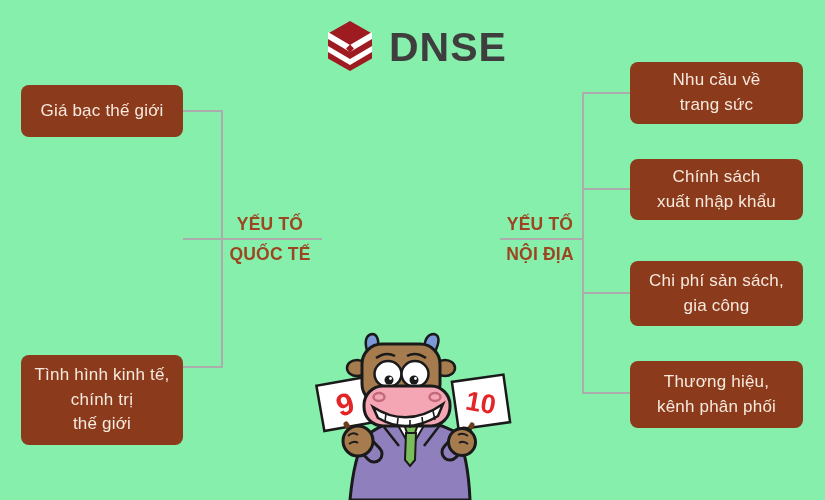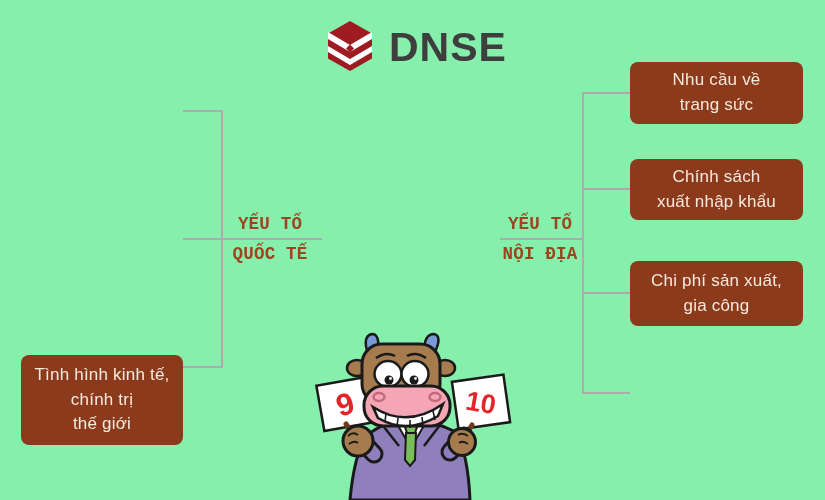--- a/index.html
+++ b/index.html
@@ -13,21 +13,21 @@
   
   .fbox{
     position:absolute;background:#8B3A1C;color:#F7E9DD;
     display:flex;align-items:center;justify-content:center;text-align:center;
     font-size:17px;line-height:1.45;white-space:pre-line;border-radius:8px;
     letter-spacing:0.2px;
   }
   
   .glabel{
     position:absolute;color:#9C4520;font-weight:700;font-size:17.5px;
-    text-align:center;white-space:pre-line;line-height:30px;letter-spacing:0.2px;font-family:Liberation Mono, monospace;
+    text-align:center;white-space:pre-line;line-height:30px;letter-spacing:0.2px;
   }
   
   #center-circle{
     position:absolute;left:320px;top:152px;width:182px;height:182px;
     border-radius:50%;background:#8B3A1C;color:#ffffff;
     display:flex;align-items:center;justify-content:center;text-align:center;
     font-weight:700;font-size:19.5px;line-height:1.62;white-space:pre-line;
     letter-spacing:0.4px;
   }
   
@@ -46,30 +46,33 @@
   <div id="logo">
     <svg width="50" height="52" viewBox="0 0 100 104">
       <polygon points="50,2 94,27 94,77 50,102 6,77 6,27" fill="#9E1B21"></polygon>
       <path d="M6,24 L50,50 L94,24 L94,38 L50,64 L6,38 Z" fill="#ffffff"></path>
       <path d="M6,52 L50,78 L94,52 L94,64 L50,90 L6,64 Z" fill="#ffffff"></path>
       <polygon points="50,49 58,57 50,65 42,57" fill="#9E1B21"></polygon>
     </svg>
     <div id="logo-text">DNSE</div>
   </div>
 
+  <div class="fbox" style="left:21px;top:85px;width:162px;height:52px;">Giá bạc thế giới</div>
   <div class="fbox" style="left:21px;top:323px;width:162px;height:90px;margin-top:32px;">Tình hình kinh tế,
 chính trị
 thế giới</div>
 
   <div class="fbox" style="left:630px;top:62px;width:173px;height:62px;">Nhu cầu về
 trang sức</div>
   <div class="fbox" style="left:630px;top:159px;width:173px;height:61px;">Chính sách
 xuất nhập khẩu</div>
-  <div class="fbox" style="left:630px;top:261px;width:173px;height:65px;">Chi phí sản xuất,
+  <div class="fbox" style="left:630px;top:261px;width:173px;height:65px;">Chi phí sản sách,
 gia công</div>
+  <div class="fbox" style="left:630px;top:361px;width:173px;height:67px;">Thương hiệu,
+kênh phân phối</div>
 
   <div class="cline h" style="left:183px;top:110px;width:39px;"></div>
   <div class="cline h" style="left:183px;top:238px;width:139px;"></div>
   <div class="cline h" style="left:183px;top:366px;width:39px;"></div>
   <div class="cline v" style="left:221px;top:110px;height:258px;"></div>
 
   <div class="cline v" style="left:582px;top:92px;height:302px;"></div>
   <div class="cline h" style="left:500px;top:238px;width:84px;"></div>
   <div class="cline h" style="left:583px;top:92px;width:47px;"></div>
   <div class="cline h" style="left:583px;top:188px;width:47px;"></div>

